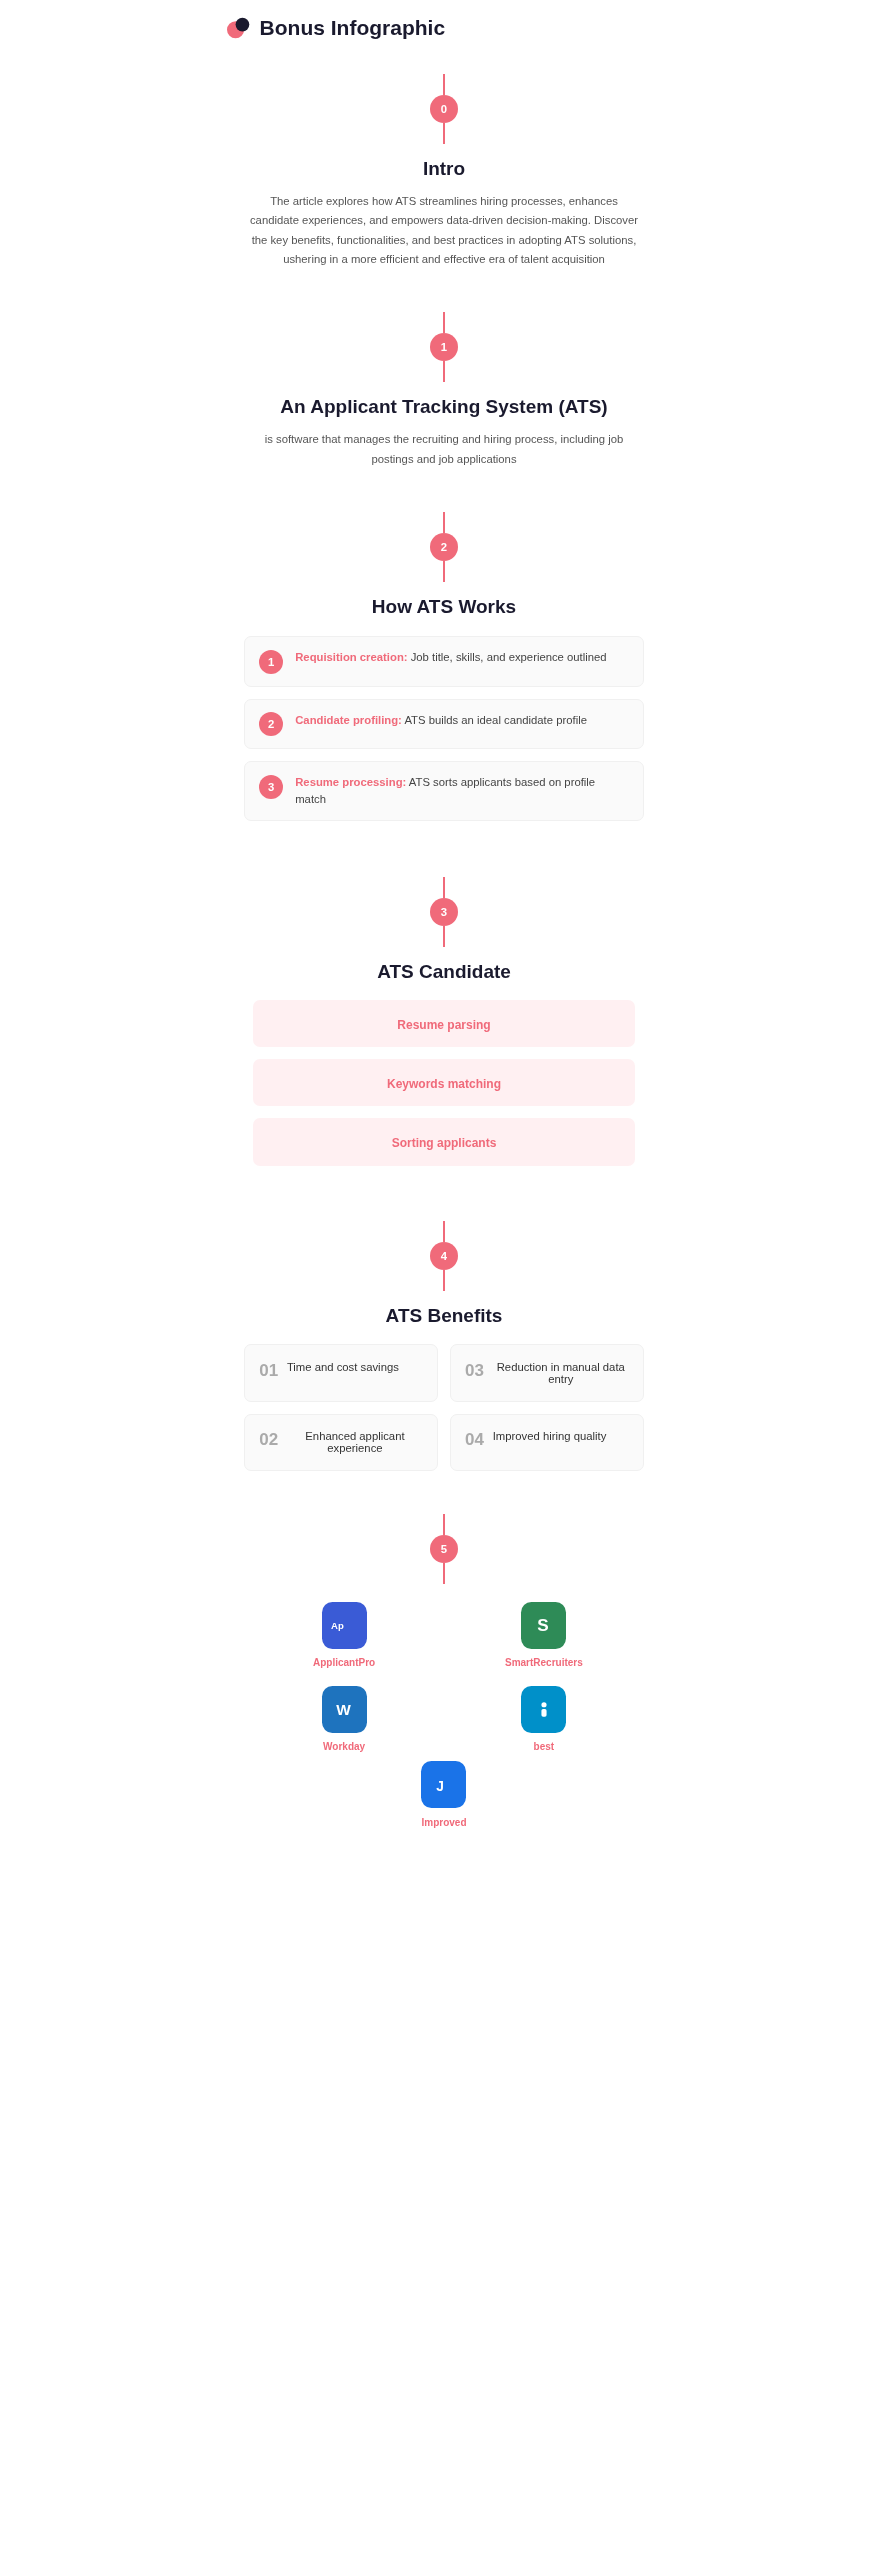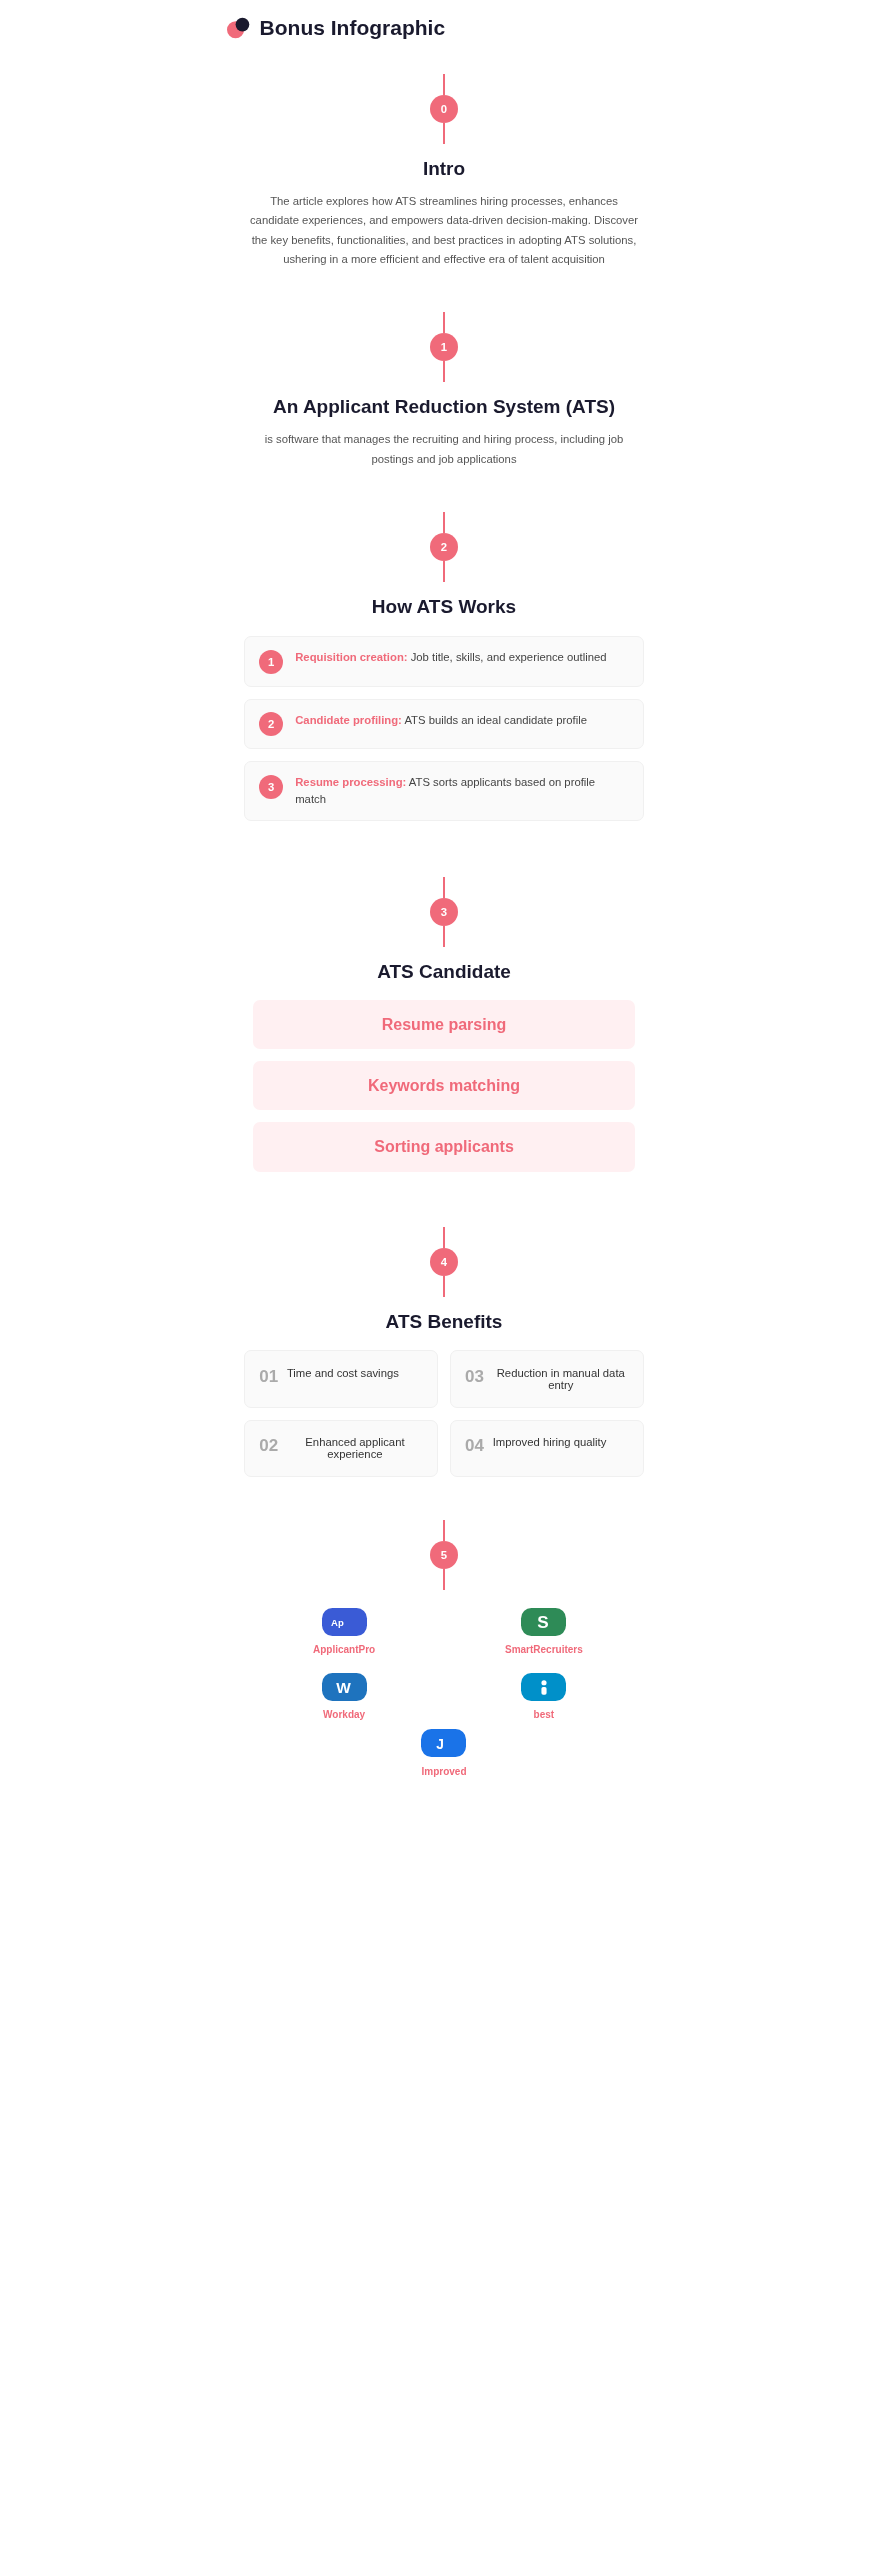--- a/index.html
+++ b/index.html
@@ -125,21 +125,21 @@
     .feature-card {
       background: #fff0f2;
       border-radius: 7px;
       padding: 15.6px 17.4px;
       margin-bottom: 12px;
       text-align: center;
     }
     .feature-label {
       color: #f06a7a;
       font-weight: 700;
-      font-size: 16px;
+      font-size: 12px;
     }
 
     
     .benefits-grid {
       display: grid;
       grid-template-columns: 1fr 1fr;
       gap: 12px;
       margin-top: 17.4px;
       padding: 0 8.7px;
     }
@@ -173,21 +173,21 @@
       padding: 0 17.4px;
     }
     .ats-market-item {
       display: flex;
       flex-direction: column;
       align-items: center;
       gap: 8.7px;
     }
     .ats-market-logo {
       width: 45px;
-      height: 28px;
+      height: 47px;
       border-radius: 10.4px;
       display: flex;
       align-items: center;
       justify-content: center;
       font-size: 19px;
       font-weight: 900;
       color: #fff;
     }
     .ats-market-name {
       font-size: 10px;
@@ -224,21 +224,21 @@
   <h2 class="section-title">Intro</h2>
   <p class="section-desc">The article explores how ATS streamlines hiring processes, enhances candidate experiences, and empowers data-driven decision-making. Discover the key benefits, functionalities, and best practices in adopting ATS solutions, ushering in a more efficient and effective era of talent acquisition</p>
 </div>
 
 <div class="section">
   <div class="step-indicator">
     <div class="step-line-top"></div>
     <div class="step-circle">1</div>
     <div class="step-line-bottom"></div>
   </div>
-  <h2 class="section-title">An Applicant Reduction System (ATS)</h2>
+  <h2 class="section-title">An Applicant Tracking System (ATS)</h2>
   <p class="section-desc">is software that manages the recruiting and hiring process, including job postings and job applications</p>
 </div>
 
 <div class="section">
   <div class="step-indicator">
     <div class="step-line-top"></div>
     <div class="step-circle">2</div>
     <div class="step-line-bottom"></div>
   </div>
   <h2 class="section-title">How ATS Works</h2>

